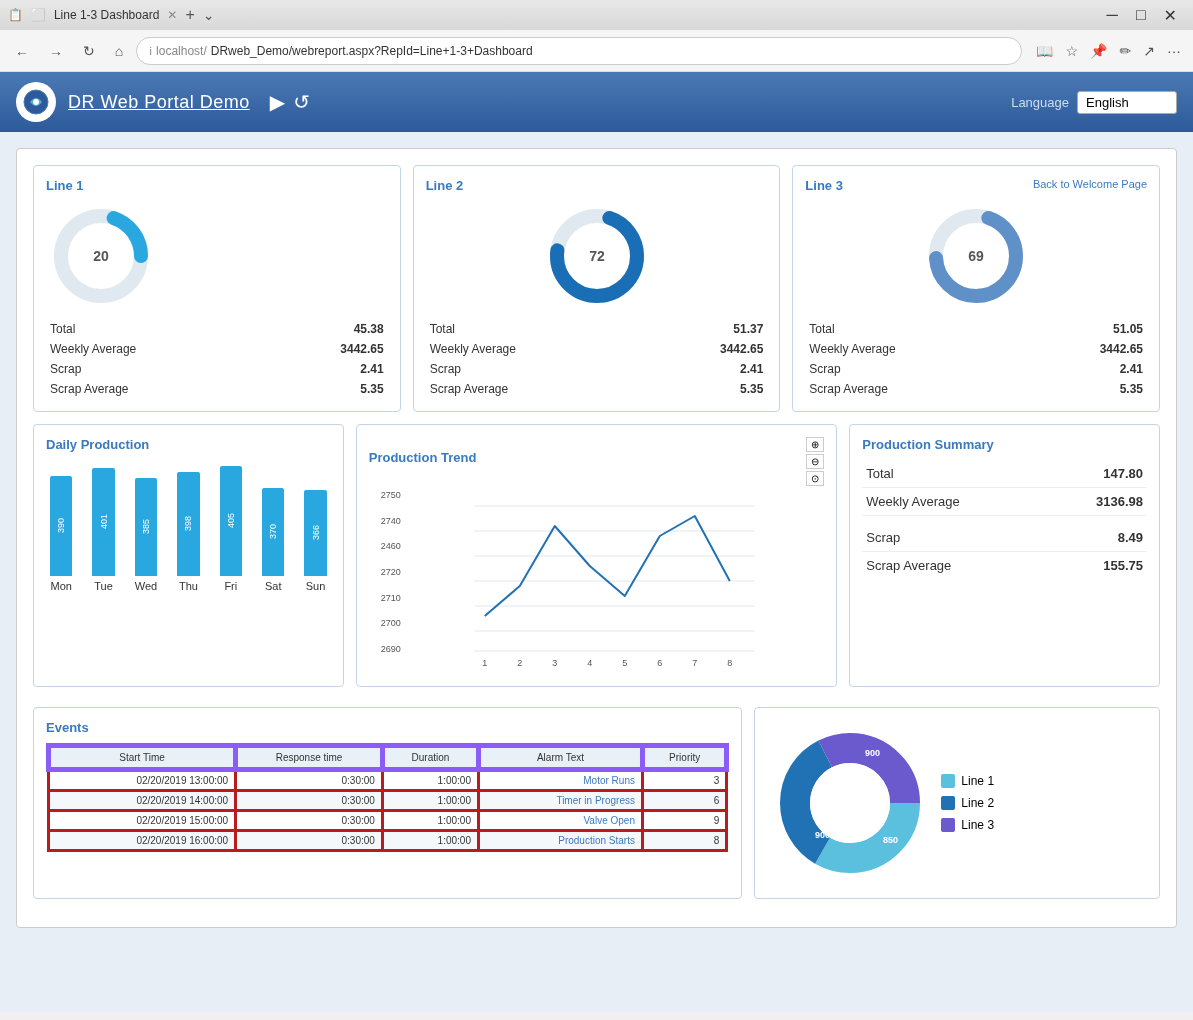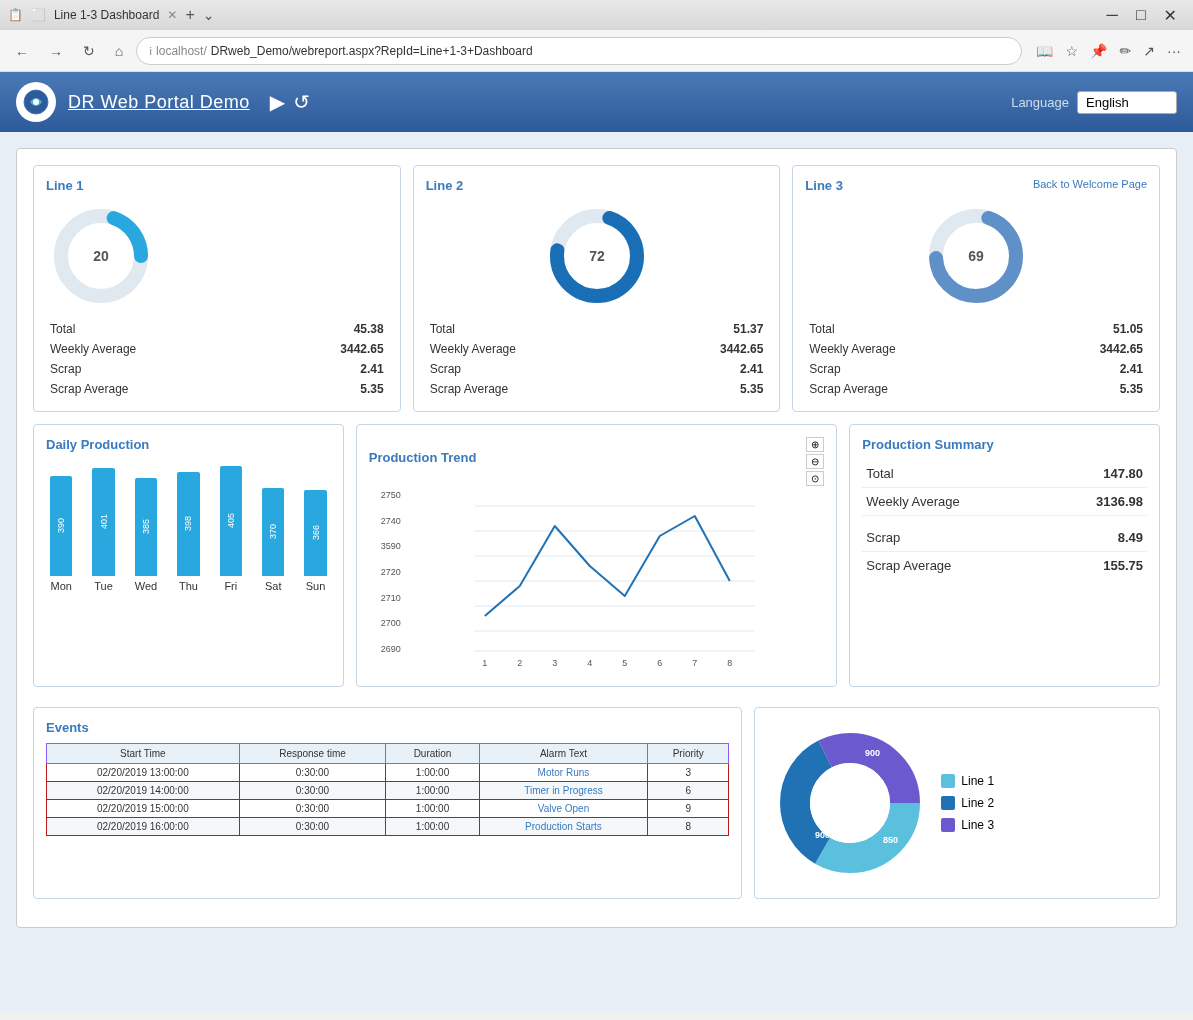--- a/index.html
+++ b/index.html
@@ -65,22 +65,22 @@
     
     .summary-card { flex: 1; }
     .summary-row { display: flex; justify-content: space-between; padding: 6px 4px; font-size: 13px; border-bottom: 1px solid #eee; }
     .summary-label { color: #333; }
     .summary-value { color: #333; font-weight: bold; }
     .summary-row.no-border { border-bottom: none; }
 
     
     .events-card { flex: 1.8; }
     .events-table { width: 100%; border-collapse: collapse; font-size: 10px; }
-    .events-table th { background: #e8f0f8; color: #333; padding: 4px 6px; text-align: center; border: 1px solid #8b5cf6; font-weight: normal; }
-    .events-table td { padding: 3px 6px; border: 1px solid #b91c1c; text-align: center; color: #333; }
+    .events-table th { background: #e8f0f8; color: #333; padding: 4px 6px; text-align: center; border: 5px solid #8b5cf6; font-weight: normal; }
+    .events-table td { padding: 3px 6px; border: 3px solid #b91c1c; text-align: right; color: #333; }
     .events-table tr:nth-child(even) { background: #f5f8fb; }
     .event-link { color: #3a7abf; text-decoration: none; }
 
     
     .dist-card { flex: 1; }
     .dist-inner { display: flex; align-items: center; gap: 16px; padding: 8px; }
     .dist-legend { display: flex; flex-direction: column; gap: 8px; }
     .legend-item { display: flex; align-items: center; gap: 6px; font-size: 12px; }
     .legend-color { width: 14px; height: 14px; border-radius: 2px; }
     .footer-logo-area { display: flex; align-items: center; padding: 8px 16px; }
@@ -310,21 +310,21 @@
               <button style="background:none;border:1px solid #ccc;font-size:10px;cursor:pointer;padding:1px 4px;">⊕</button>
               <button style="background:none;border:1px solid #ccc;font-size:10px;cursor:pointer;padding:1px 4px;">⊖</button>
               <button style="background:none;border:1px solid #ccc;font-size:10px;cursor:pointer;padding:1px 4px;">⊙</button>
             </div>
           </div>
           <div style="display:flex;">
 
             <div style="display:flex; flex-direction:column; justify-content:space-between; padding:4px 4px 20px 0; font-size:9px; color:#555; text-align:right; width:36px;">
               <span>2750</span>
               <span>2740</span>
-              <span>3590</span>
+              <span>2460</span>
               <span>2720</span>
               <span>2710</span>
               <span>2700</span>
               <span>2690</span>
             </div>
             <div style="flex:1;">
               <svg width="100%" height="185" viewBox="0 0 280 185">
 
                 <line x1="0" y1="20" x2="280" y2="20" stroke="#e0e8f0" stroke-width="1"></line>
                 <line x1="0" y1="45" x2="280" y2="45" stroke="#e0e8f0" stroke-width="1"></line>

